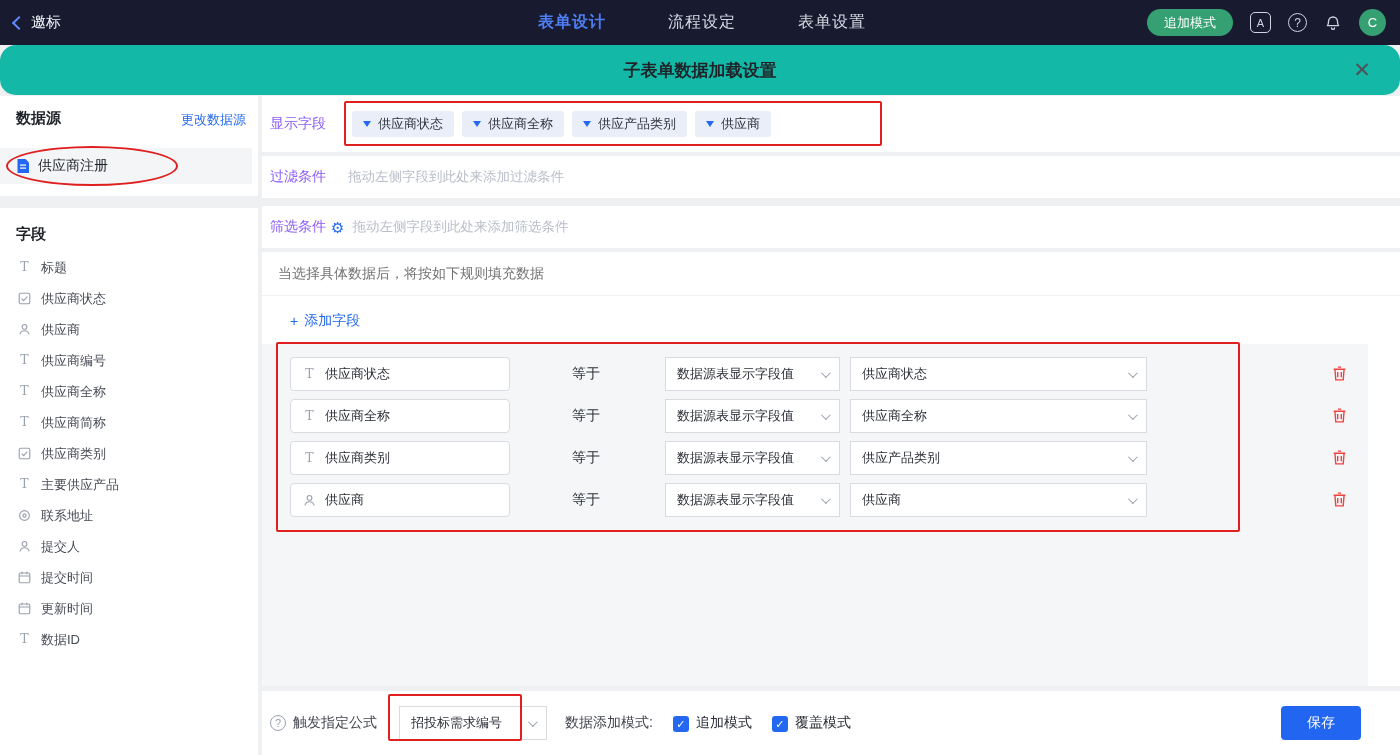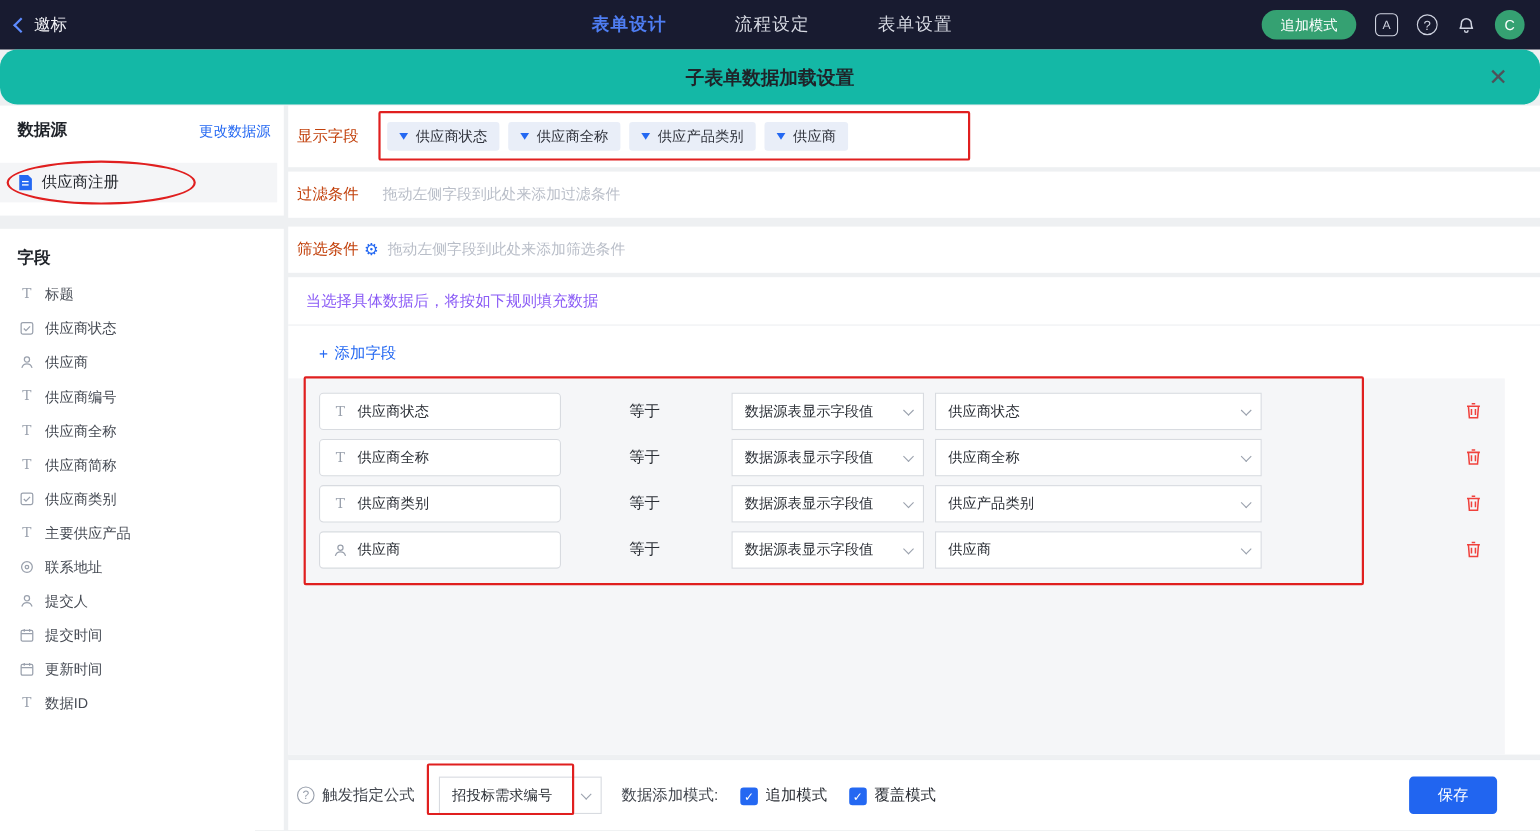--- a/index.html
+++ b/index.html
@@ -45,29 +45,29 @@
   .f-list{position:absolute;left:0;top:44px;width:258px;}
   .f-item{height:31px;display:flex;align-items:center;padding-left:17px;gap:9px;font-size:13px;color:#464b54;cursor:pointer;}
   .ficon{width:15px;display:inline-flex;justify-content:center;color:#9aa1ad;flex:none;}
   .ficon.t{font-family:"DejaVu Serif","Liberation Serif",serif;font-size:12.5px;line-height:1;}
 
   
   .row-card{position:absolute;left:262px;width:1138px;background:#fff;display:flex;align-items:center;}
   .row-display{top:96px;height:56px;padding-left:8px;}
   .row-filter{top:156px;height:42px;padding-left:8px;}
   .row-sift{top:206px;height:42px;padding-left:8px;}
-  .row-label{font-size:14px;font-weight:500;color:#c2410c;flex:none;}
+  .row-label{font-size:14px;font-weight:500;color:#8b5cf6;flex:none;}
   .placeholder{font-size:13.5px;color:#b9bec8;}
   .tagwrap{display:flex;align-items:center;gap:8px;margin-left:26px;}
   .tag{display:inline-flex;align-items:center;height:26px;padding:0 11px;background:#e9eef8;border-radius:3px;font-size:13px;color:#30333c;cursor:pointer;}
   .tag .tri{width:0;height:0;border-left:4.5px solid transparent;border-right:4.5px solid transparent;border-top:6px solid var(--accent-blue);margin-right:7px;}
   .gear{color:var(--accent-blue);font-size:15px;margin-left:5px;line-height:1;}
 
   .panel{position:absolute;left:262px;top:252px;width:1138px;height:434px;background:#fff;}
-  .panel-hint{height:44px;display:flex;align-items:center;padding-left:16px;font-size:14px;color:#8b5cf6;border-bottom:1px solid #edeff2;text-align:center;}
+  .panel-hint{height:44px;display:flex;align-items:center;padding-left:16px;font-size:14px;color:#737373;border-bottom:1px solid #edeff2;text-align:center;}
   .add-field{position:absolute;left:28px;top:60px;font-size:14px;color:var(--accent-blue);display:flex;align-items:center;gap:6px;cursor:pointer;}
   .gray-area{position:absolute;left:0;top:92px;width:1106px;height:342px;background:#f5f6f8;}
   .rule-row{position:absolute;left:0;width:1106px;height:34px;display:flex;align-items:center;}
   .fieldbox{margin-left:28px;width:220px;height:34px;background:#fff;border:1px solid #d8dbe0;border-radius:4px;display:flex;align-items:center;padding:0 11px;gap:8px;font-size:13px;color:#2b2f36;flex:none;cursor:pointer;}
   .equals{margin-left:62px;width:30px;font-size:14px;color:#2b2f36;flex:none;}
   .dropdown{height:34px;background:#fff;border:1px solid #d8dbe0;border-radius:0;display:flex;align-items:center;justify-content:space-between;padding:0 11px;font-size:13px;color:#2b2f36;flex:none;cursor:pointer;}
   .dd1{margin-left:63px;width:175px;}
   .dd2{margin-left:10px;width:297px;}
   .chev{width:7px;height:7px;border-right:1.6px solid #9aa1ad;border-bottom:1.6px solid #9aa1ad;transform:rotate(45deg) translateY(-2px);flex:none;}
   .trash{margin-left:184px;width:18px;height:18px;flex:none;cursor:pointer;display:flex;}

